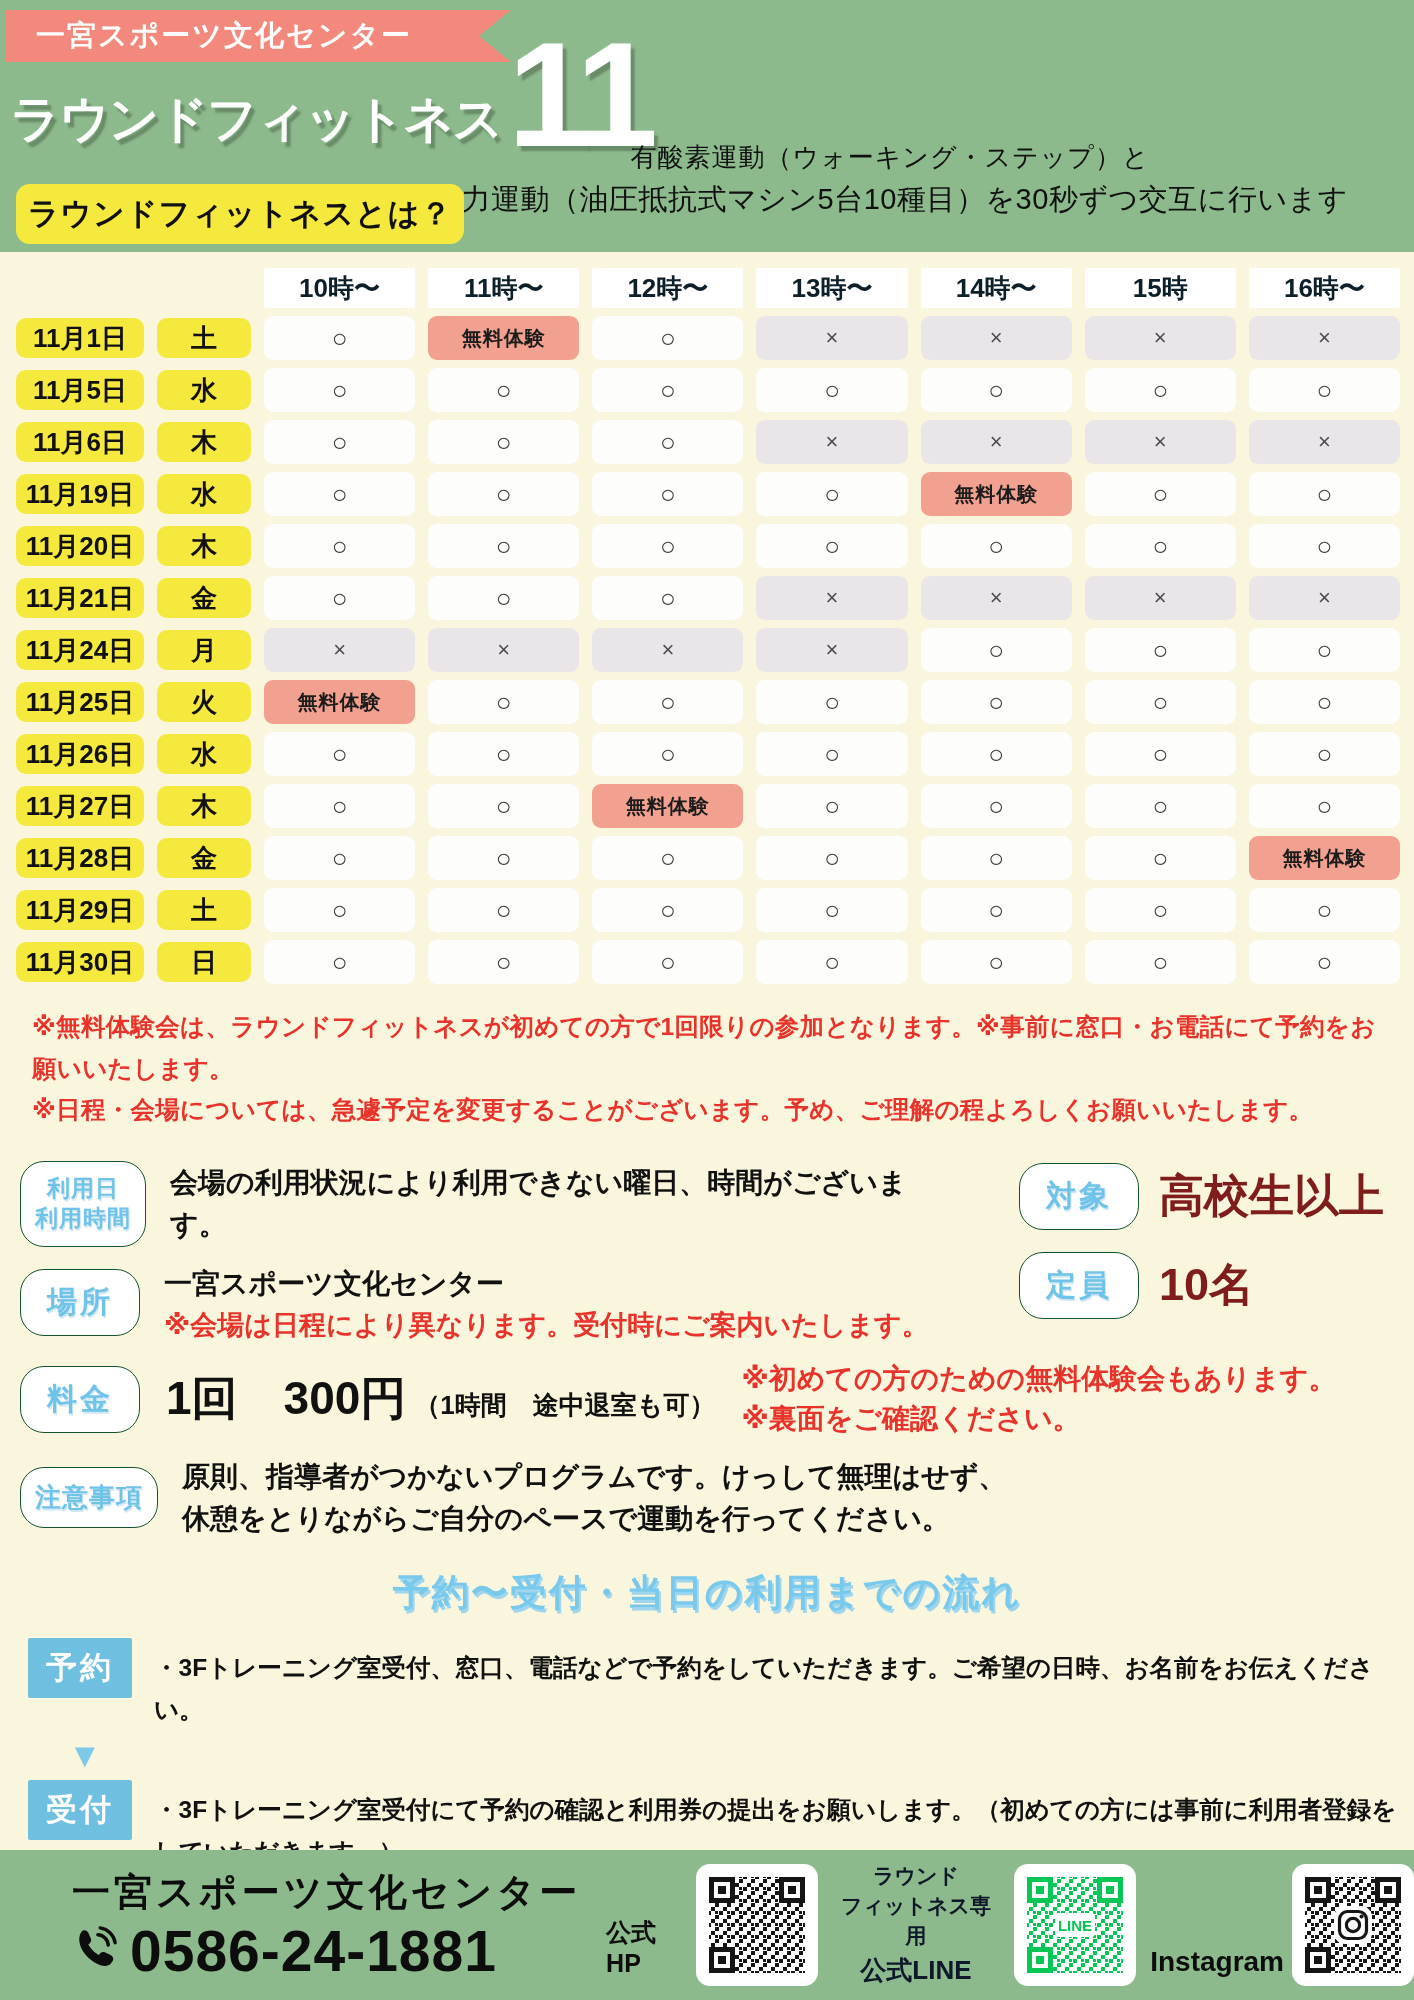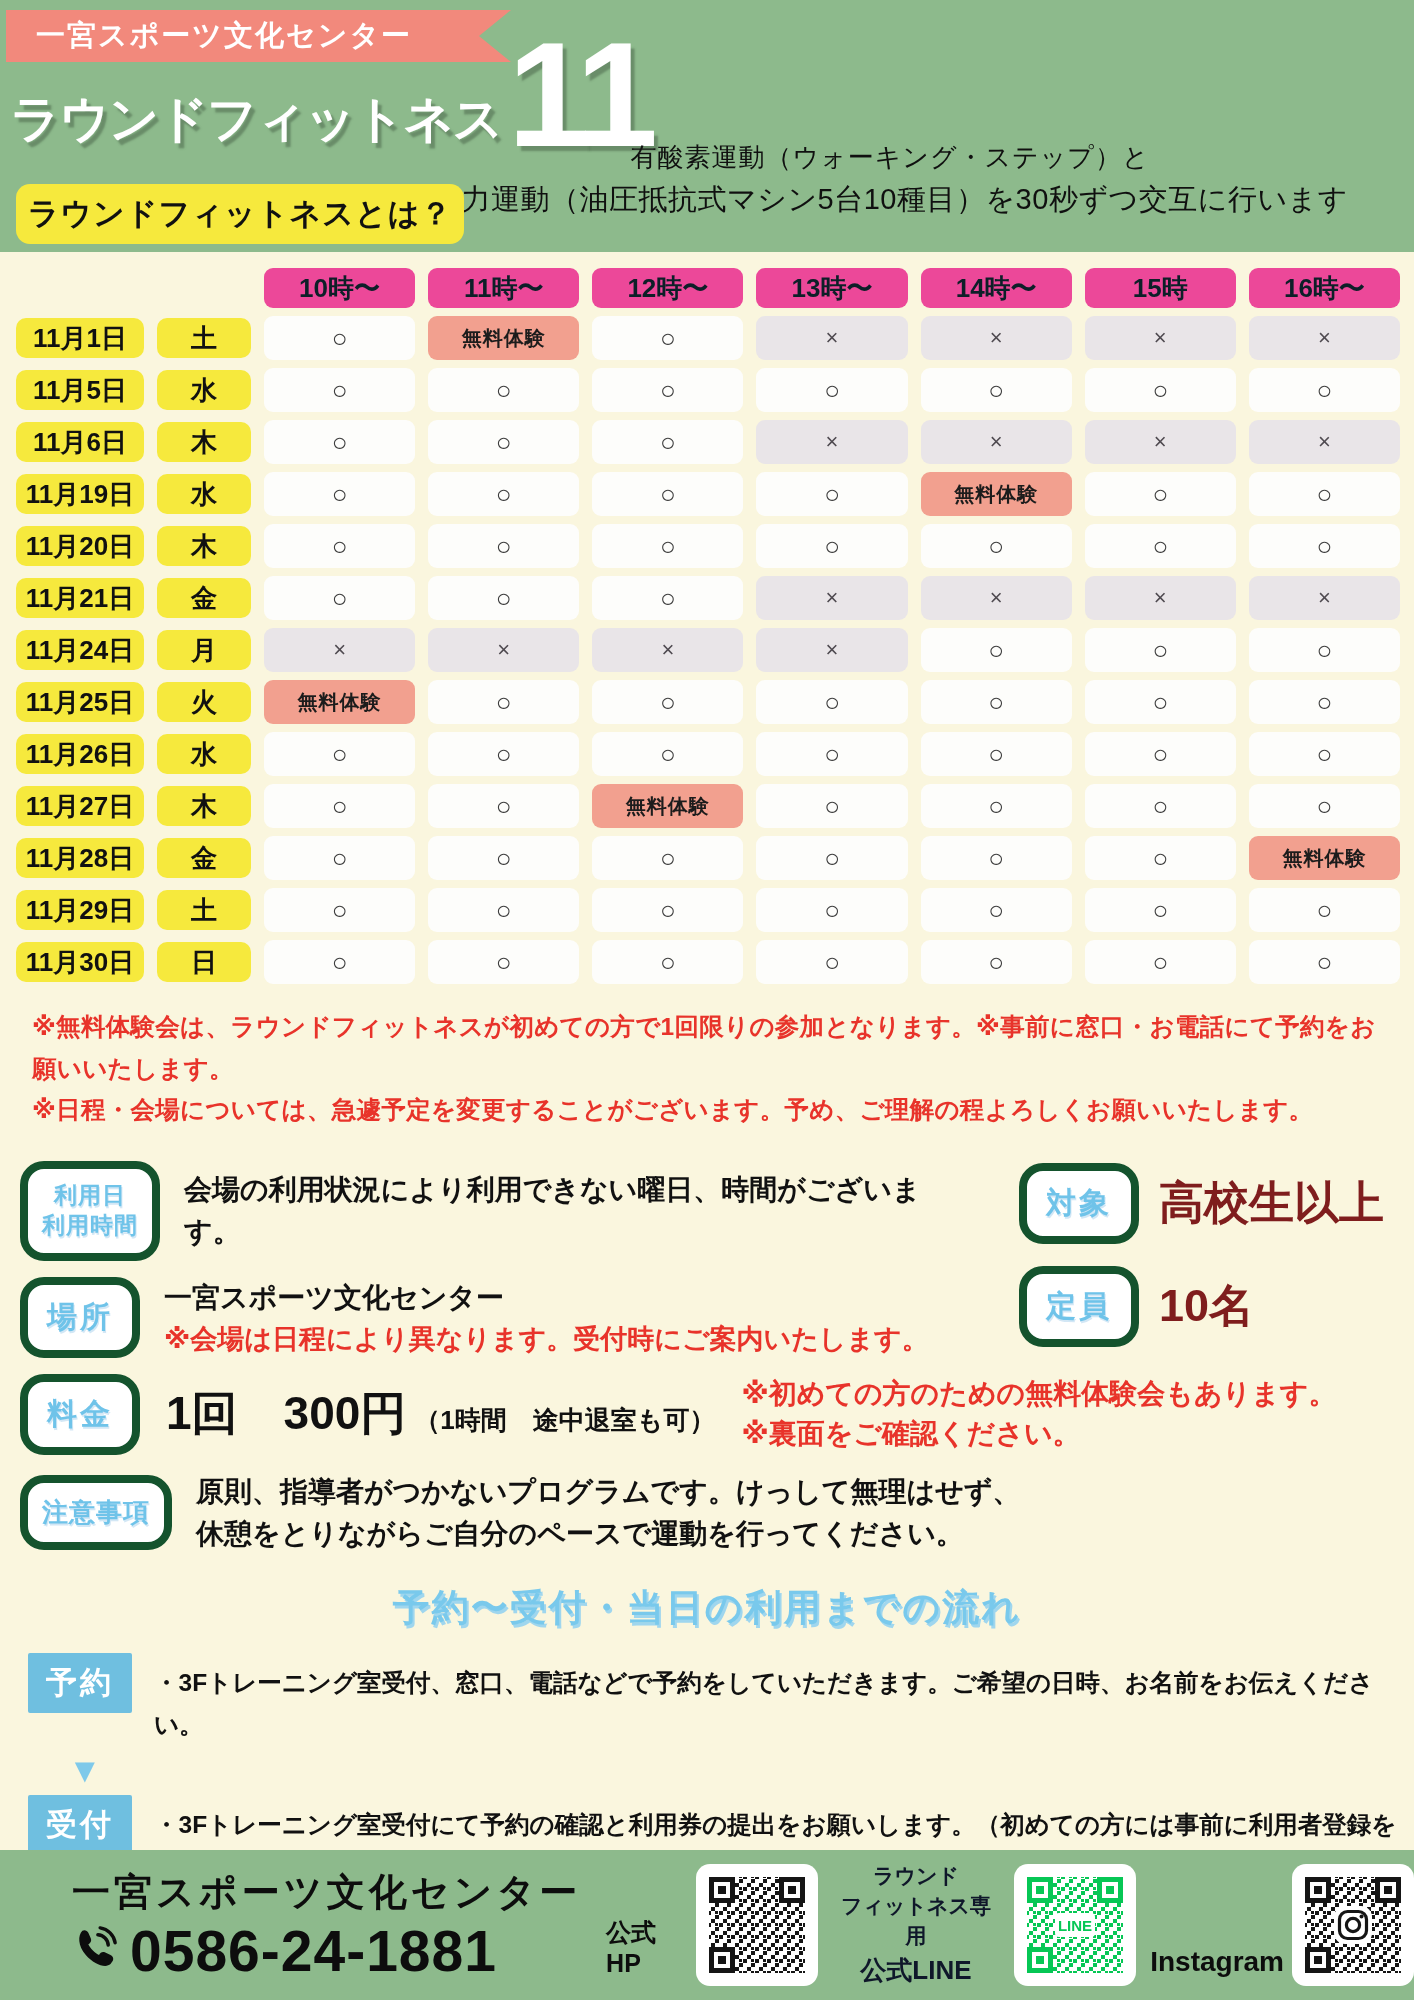--- a/index.html
+++ b/index.html
@@ -19,34 +19,34 @@
   .t-suffix{font-size:62px;font-weight:800;letter-spacing:2px;line-height:1;padding-bottom:8px;}
   .hero-desc{position:absolute;right:4px;top:140px;width:1040px;text-align:center;color:#101010;font-weight:normal;}
   .hero-desc .d1{font-size:26px;letter-spacing:1px;}
   .hero-desc .d2{font-size:29px;margin-top:5px;letter-spacing:0.5px;}
   .whatis{position:absolute;left:16px;top:184px;width:448px;height:60px;background:#F6E93D;border-radius:14px;
     display:flex;align-items:center;justify-content:center;font-size:31px;font-weight:800;color:#111;letter-spacing:1px;}
 
   
   .calendar{padding:16px 14px 0 16px;}
   .cal-grid{display:grid;grid-template-columns:128px 94px repeat(7,1fr);column-gap:13px;row-gap:8px;}
-  .time-pill{background:#ec4899;border-radius:9px;height:40px;display:flex;align-items:center;justify-content:center;
+  .time-pill{background:#ffffff;border-radius:3px;height:40px;display:flex;align-items:center;justify-content:center;
     font-weight:800;font-size:26px;color:#0d1f28;}
   .date-pill{background:#F6E93D;border-radius:10px;height:40px;align-self:center;display:flex;align-items:center;
     justify-content:center;font-size:26px;font-weight:800;color:#111;}
   .cell{border-radius:9px;height:44px;display:flex;align-items:center;justify-content:center;}
   .cell-o{background:#FDFDFB;color:#3d3d3d;font-size:26px;font-weight:400;}
   .cell-x{background:#E9E5E8;color:#4f4a50;font-size:22px;}
   .cell-trial{background:#F2A08F;color:#1c1c1c;font-size:20px;font-weight:600;
     font-family:"Liberation Serif","DejaVu Serif",serif;letter-spacing:1px;}
   .notes{margin:22px 6px 0 16px;color:#E8332A;font-weight:800;font-size:24.5px;line-height:1.7;letter-spacing:0.3px;}
 
   
   .info{position:relative;margin-top:30px;padding:0 20px;}
-  .badge{min-width:120px;background:#fff;border:8px solid #14532d;border-radius:24px;
+  .badge{min-width:120px;background:#fff;border:1px solid #14532d;border-radius:24px;
     display:flex;flex-direction:column;align-items:center;justify-content:center;
     color:#6FC3E9;font-weight:800;font-size:30px;letter-spacing:3px;box-sizing:border-box;
     padding:12px 14px;text-shadow:1px 2px 0 rgba(130,185,225,0.35);flex:0 0 auto;}
   .badge .sub{font-size:23px;letter-spacing:1px;line-height:1.3;}
   .info-row{display:flex;align-items:center;gap:24px;margin-bottom:16px;width:910px;}
   .info-text{font-size:28px;color:#111;font-weight:600;line-height:1.5;}
   .red-note{font-size:27px;color:#E8332A;font-weight:700;margin-top:2px;}
   .info-right{position:absolute;right:30px;top:2px;display:flex;flex-direction:column;gap:22px;}
   .info-right .info-row{width:auto;margin-bottom:0;gap:20px;}
   .big-val{font-size:45px;font-weight:800;color:#7f1d1d;}

